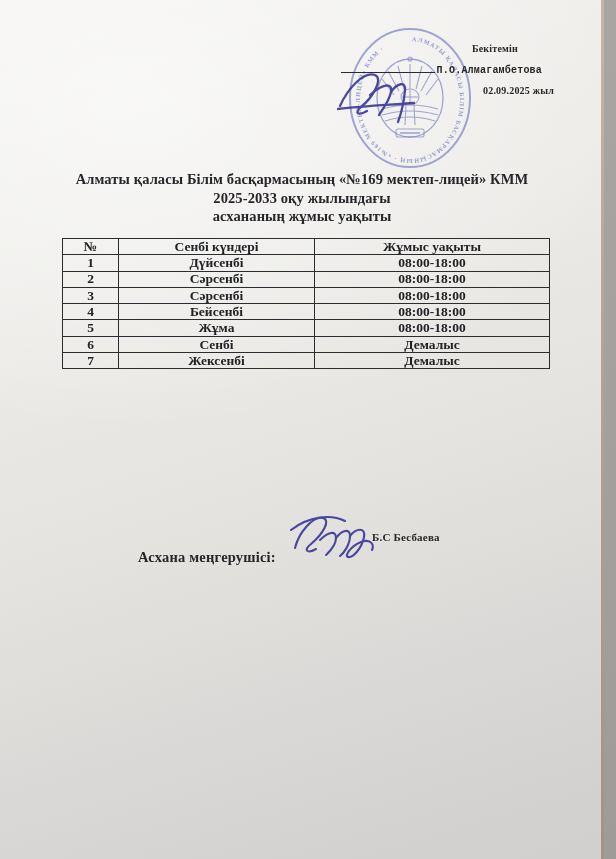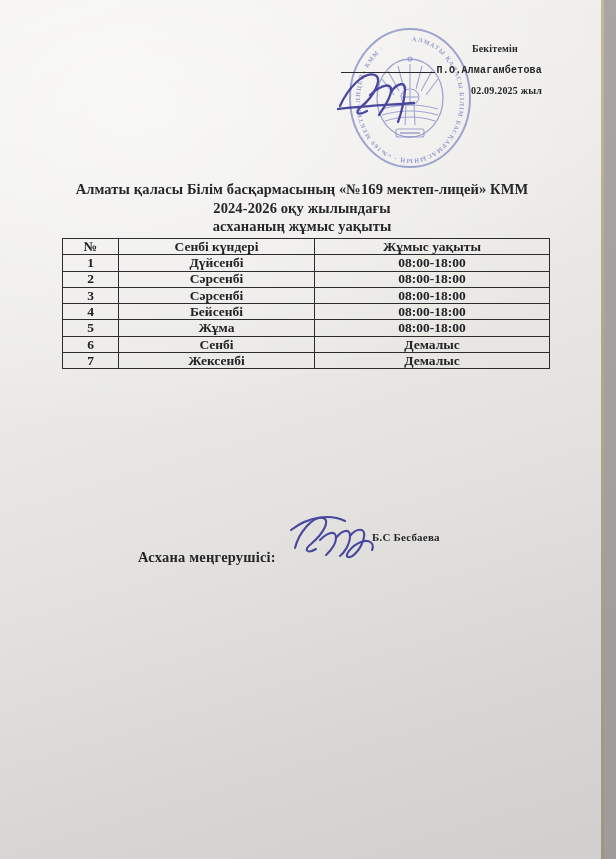--- a/index.html
+++ b/index.html
@@ -20,32 +20,32 @@
     background:linear-gradient(180deg,#a38663 0%,#8c6f50 40%,#7c6347 100%);
     opacity:.55;
   }
   
   .approval{
     position:absolute;top:39px;right:62px;text-align:right;
     font-weight:bold;font-size:10px;line-height:20.5px;letter-spacing:.2px;
   }
   .approval .l1{margin-right:36px;}
   .approval .l3{margin-right:12px;font-family:Liberation Mono, monospace;}
-  .approval .l4{margin-right:12px;}
+  .approval .l4{margin-right:0;}
   .uline{
     display:inline-block;width:94px;height:12px;
     border-bottom:1.6px solid #2a2a2e;margin-right:2px;vertical-align:baseline;
   }
   
   .stamp{position:absolute;left:338px;top:23px;filter:blur(.35px);}
   .ink-top{position:absolute;left:330px;top:58px;}
   
   .doc-title{
     position:absolute;left:0;top:170px;width:604px;text-align:center;
-    font-weight:bold;font-size:14.5px;line-height:18.5px;letter-spacing:.1px;margin-top:10px;
+    font-weight:bold;font-size:14.5px;line-height:18.5px;letter-spacing:.1px;
   }
   
   table.schedule{
     position:absolute;left:62px;top:238px;width:487px;
     border-collapse:collapse;table-layout:fixed;
     font-weight:bold;font-size:13.5px;color:#232327;
   }
   table.schedule td,table.schedule th{
     border:1.6px solid #2c2c2f;height:15.3px;padding:0 2px;
     text-align:center;vertical-align:middle;line-height:1;
@@ -108,21 +108,21 @@
   </svg>
 
   <div class="approval">
     <div class="l1">Бекітемін</div>
     <div class="l3"><span class="uline"></span><span>П.О.Алмагамбетова</span></div>
     <div class="l4">02.09.2025 жыл</div>
   </div>
 
   <div class="doc-title">
     <div>Алматы қаласы Білім басқармасының «№169 мектеп-лицей» КММ</div>
-    <div>2024-2026 оқу жылындағы</div>
+    <div>2025-2033 оқу жылындағы</div>
     <div>асхананың жұмыс уақыты</div>
   </div>
 
   <table class="schedule">
     <colgroup>
         <col class="c-num">
         <col class="c-day">
         <col class="c-time">
       </colgroup>
     <tbody>

